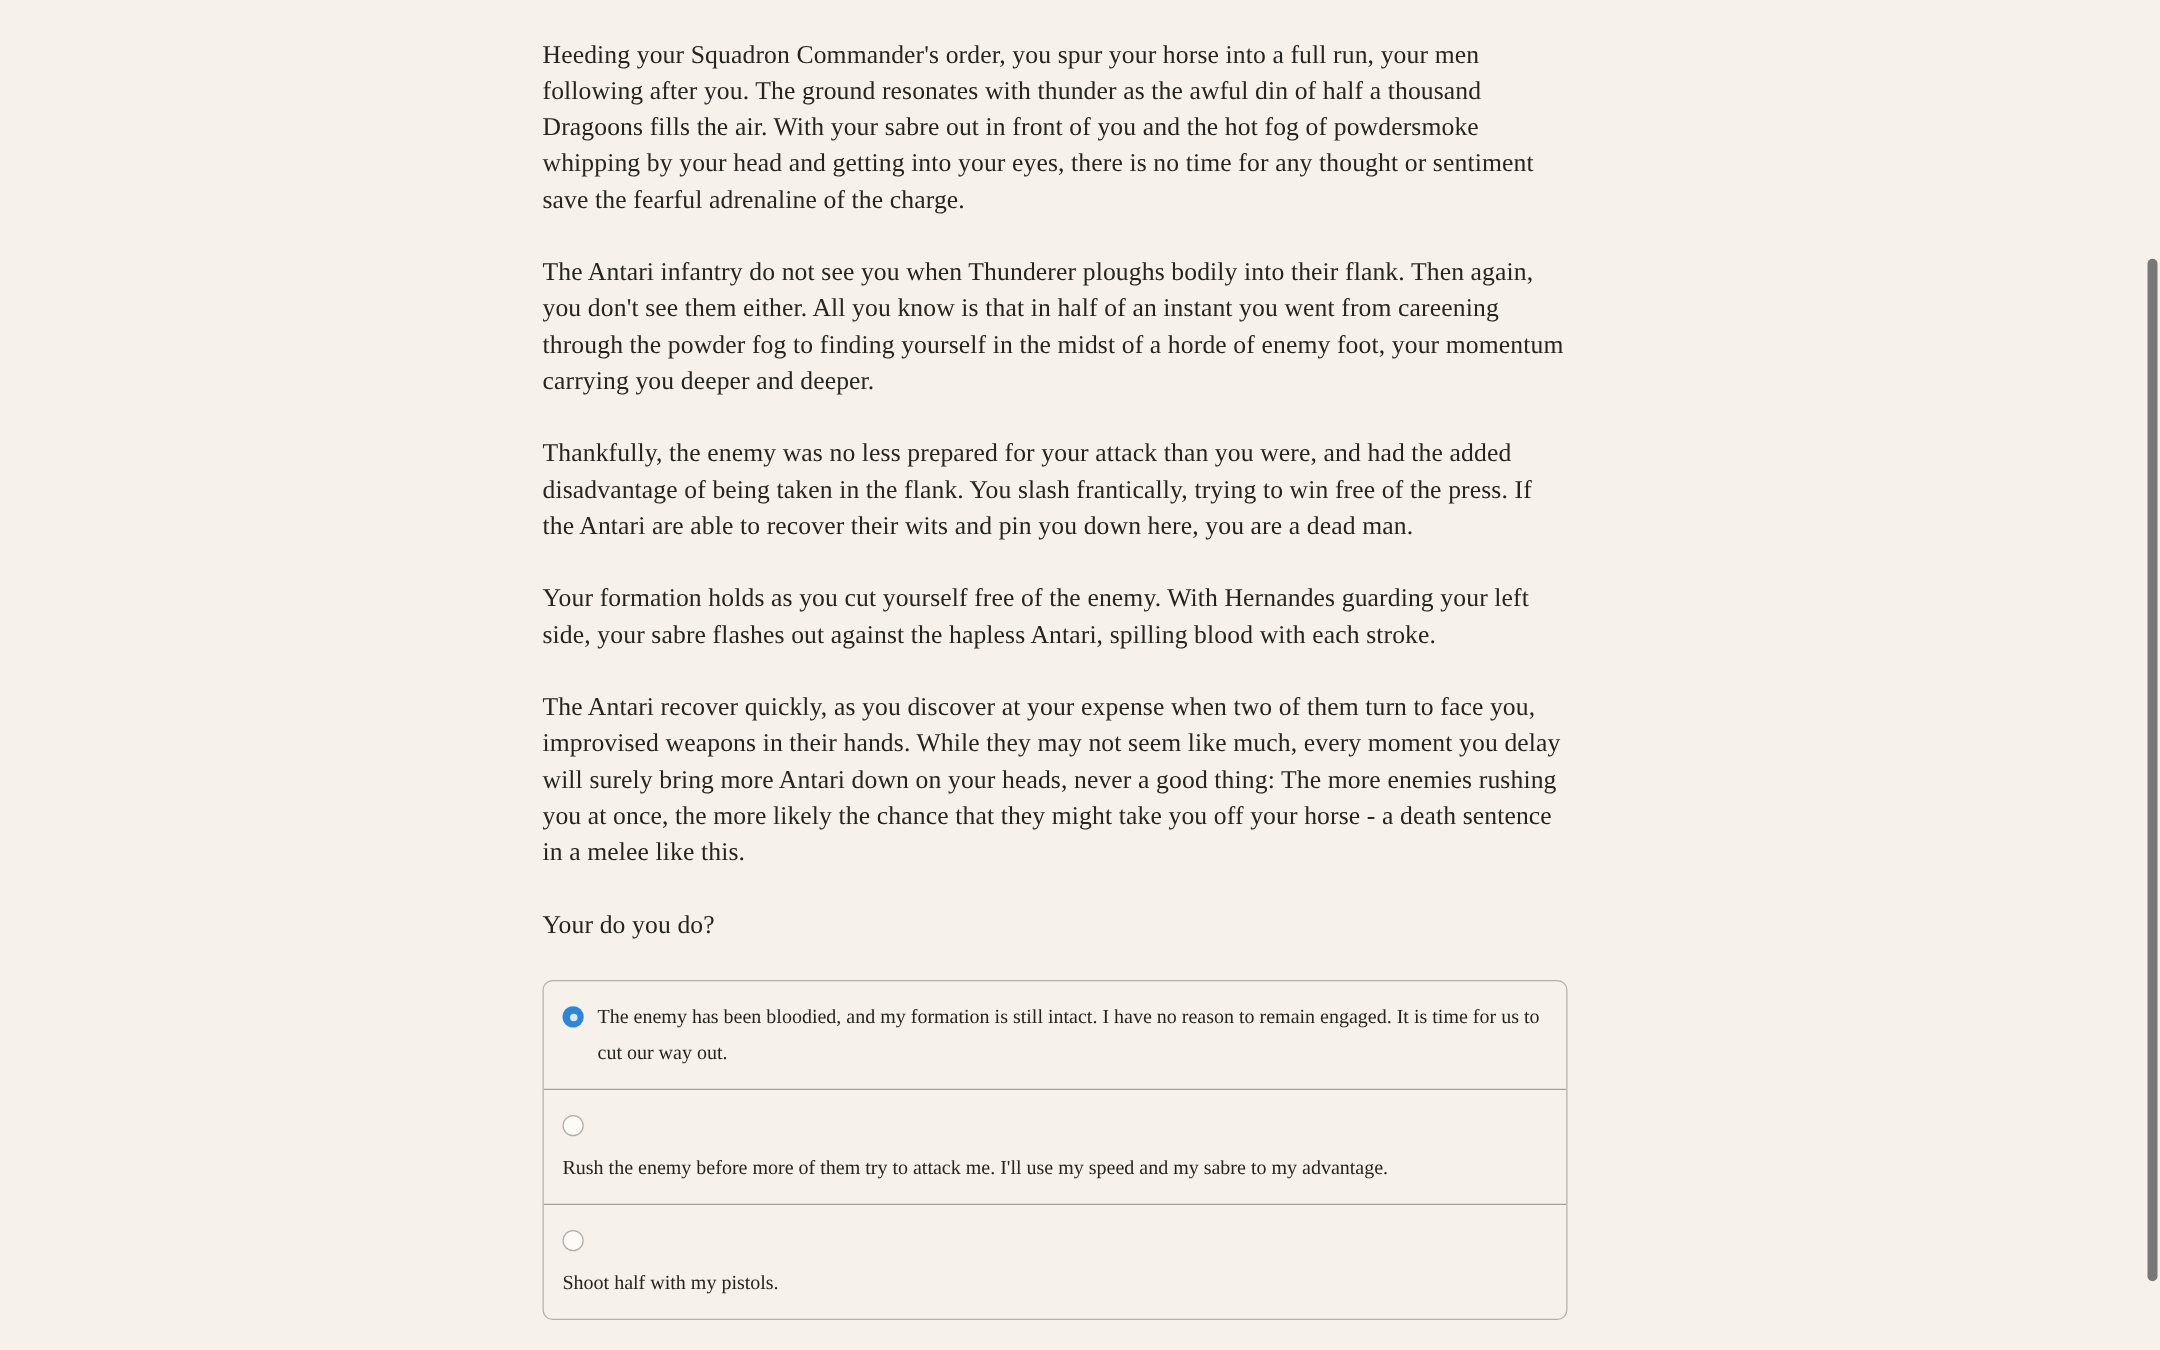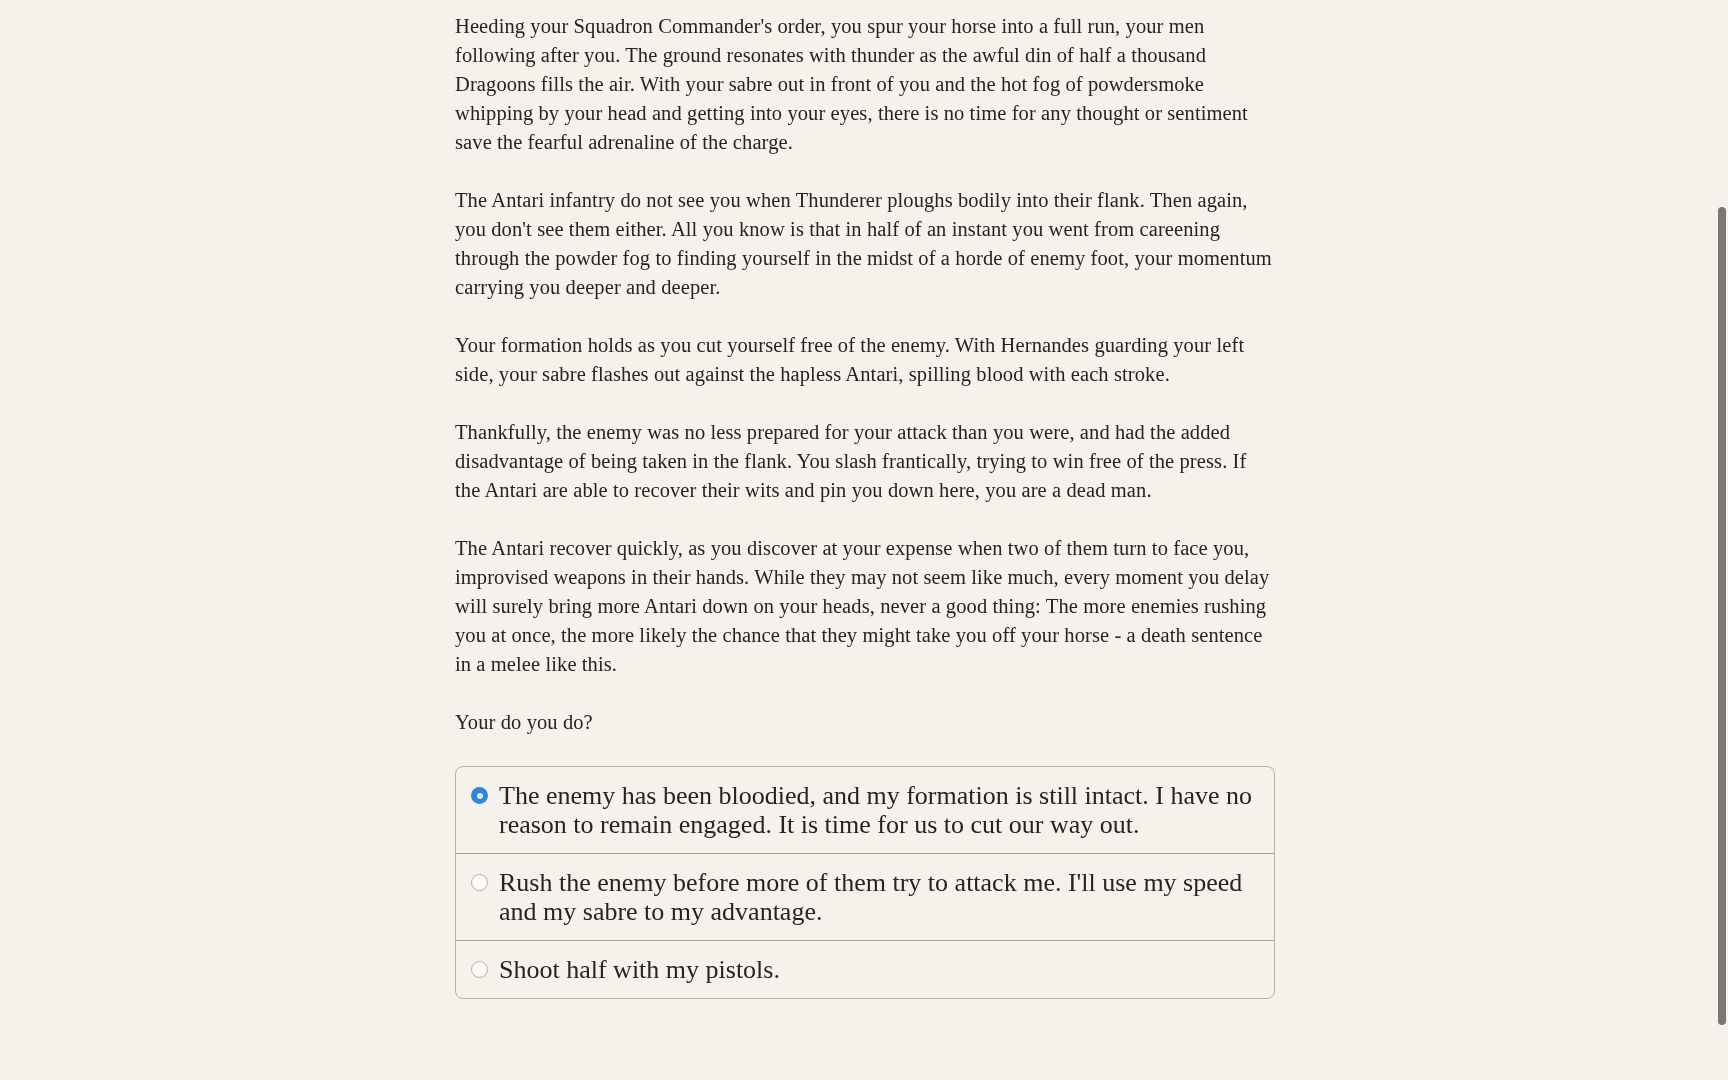--- a/index.html
+++ b/index.html
@@ -10,24 +10,24 @@
     width: 1728px;
     height: 1080px;
     background: #f6f2eb;
     overflow: hidden;
     font-family: "Liberation Serif", "DejaVu Serif", serif;
     color: #262420;
     position: relative;
   }
   .content {
     position: absolute;
-    left: 455px;
+    left: 434px;
     top: 0;
     width: 820px;
-    padding-top: 12px;
+    padding-top: 30px;
   }
   .content p {
     margin: 0 0 29px 0;
     font-size: 20.5px;
     line-height: 29px;
     letter-spacing: 0.1px;
   }
   .choices {
     border: 1px solid #b5b0a8;
     border-radius: 8px;
@@ -36,23 +36,24 @@
   }
   .choice {
     display: flex;
     align-items: flex-start;
     gap: 11px;
     padding: 14px 15px;
     cursor: pointer;
   }
   .choice + .choice {
     border-top: 1px solid #a5a098;
+    flex-direction: column;
   }
   .choice-text {
-    font-size: 26px;
+    font-size: 16px;
     line-height: 29px;
   }
   .radio {
     flex: none;
     box-sizing: border-box;
     width: 17px;
     height: 17px;
     margin-top: 6px;
     border-radius: 50%;
     border: 1.5px solid #b3aea6;
@@ -83,22 +84,22 @@
     border-radius: 4px;
     background: #787876;
   }
 </style>
 </head>
 <body>
 
 <main class="content">
   <p>Heeding your Squadron Commander's order, you spur your horse into a full run, your men following after you. The ground resonates with thunder as the awful din of half a thousand Dragoons fills the air. With your sabre out in front of you and the hot fog of powdersmoke whipping by your head and getting into your eyes, there is no time for any thought or sentiment save the fearful adrenaline of the charge.</p>
   <p>The Antari infantry do not see you when Thunderer ploughs bodily into their flank. Then again, you don't see them either. All you know is that in half of an instant you went from careening through the powder fog to finding yourself in the midst of a horde of enemy foot, your momentum carrying you deeper and deeper.</p>
+  <p>Thankfully, the enemy was no less prepared for your attack than you were, and had the added disadvantage of being taken in the flank. You slash frantically, trying to win free of the press. If the Antari are able to recover their wits and pin you down here, you are a dead man.</p>
   <p>Your formation holds as you cut yourself free of the enemy. With Hernandes guarding your left side, your sabre flashes out against the hapless Antari, spilling blood with each stroke.</p>
-  <p>Thankfully, the enemy was no less prepared for your attack than you were, and had the added disadvantage of being taken in the flank. You slash frantically, trying to win free of the press. If the Antari are able to recover their wits and pin you down here, you are a dead man.</p>
   <p>The Antari recover quickly, as you discover at your expense when two of them turn to face you, improvised weapons in their hands. While they may not seem like much, every moment you delay will surely bring more Antari down on your heads, never a good thing: The more enemies rushing you at once, the more likely the chance that they might take you off your horse - a death sentence in a melee like this.</p>
   <p>Your do you do?</p>
 
   <div class="choices">
     <label class="choice">
       <span class="radio checked"></span>
       <span class="choice-text">The enemy has been bloodied, and my formation is still intact. I have no reason to remain engaged. It is time for us to cut our way out.</span>
     </label>
     <label class="choice">
       <span class="radio"></span>

